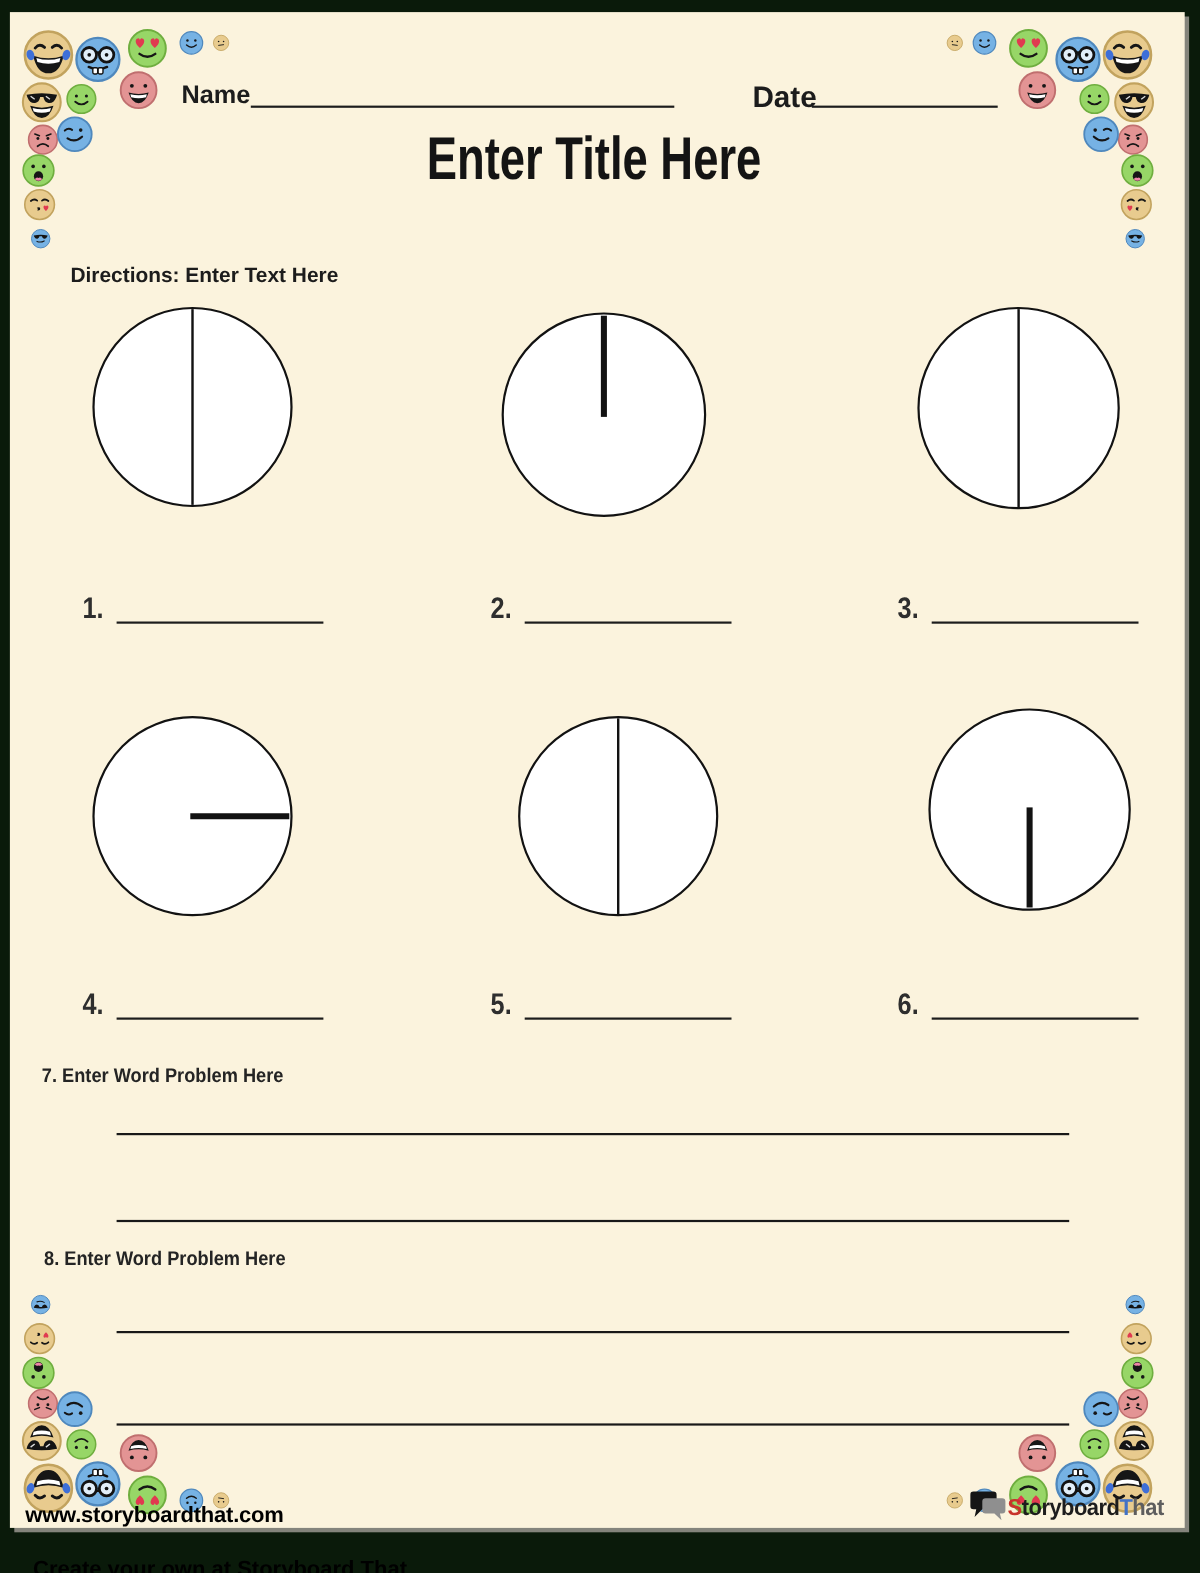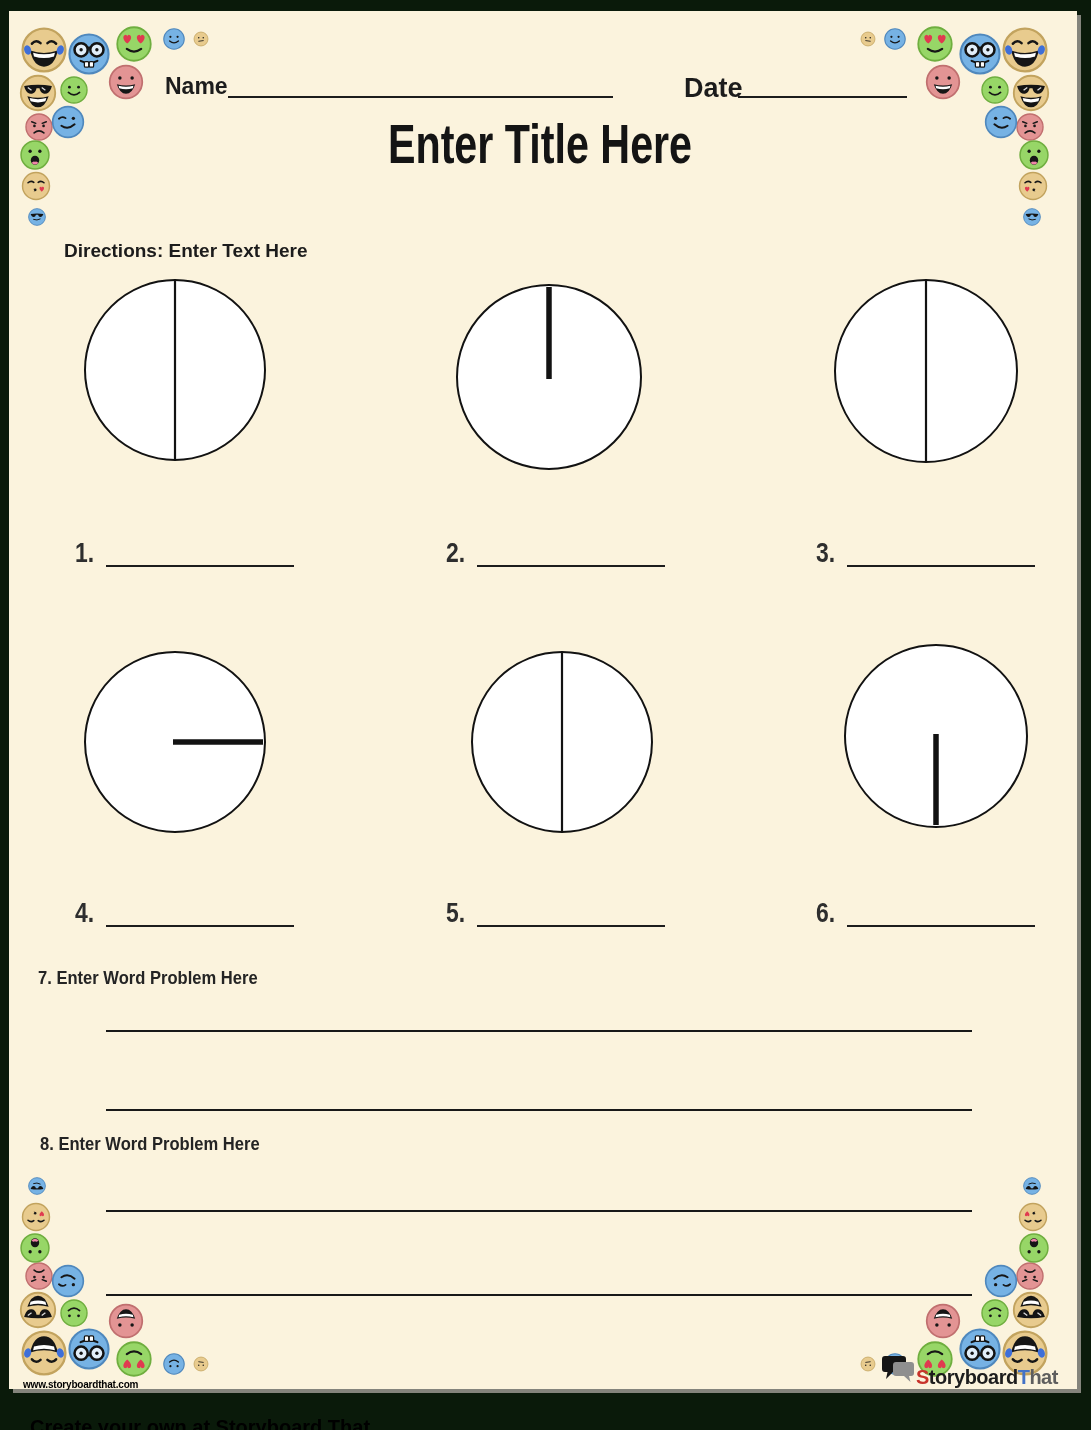--- a/index.html
+++ b/index.html
@@ -36,25 +36,25 @@
   }
   .directions { left:64px; top:201px; font-size:19px;margin-top:35px; }
   .answer-item {
     position:absolute; display:flex; align-items:flex-end; gap:8px; height:32px;
   }
   .answer-num { font-weight:bold; font-size:27px; color:#2e2e2e; line-height:1; transform:scaleX(0.85); transform-origin:left bottom;}
   .answer-line { width:188px; border-bottom:2px solid #1c1c1c; height:26px; }
   .wp-label { position:absolute; font-weight:bold; font-size:18px; color:#242424; transform:scaleX(0.92); transform-origin:left top; }
   .wp-line { position:absolute; left:106px; width:866px; border-top:2px solid #181818; height:0; }
   .footer-url {
-    position:absolute; left:23px; top:1363px; font-weight:bold; font-size:10px;
-    color:#000; letter-spacing:-0.2px; z-index:4;margin-top:12px;
+    position:absolute; left:23px; top:1363px; font-weight:bold; font-size:20px;
+    color:#000; letter-spacing:-0.2px; z-index:4;
   }
   .logo {
-    position:absolute; left:882px; top:1349px; display:flex; align-items:flex-end;
+    position:absolute; left:882px; top:1349px; display:flex; align-items:center;
     z-index:4;
   }
   .logo-text { font-weight:bold; font-size:21px; letter-spacing:-0.5px; transform:scaleX(0.95); transform-origin:left center; white-space:nowrap; }
   .tagline {
     position:absolute; left:30px; top:1396px; font-weight:bold; font-size:20px;
     color:#000; z-index:4;margin-top:16px;
   }
 </style>
 </head>
 <body style="background: rgb(10, 26, 10);">

